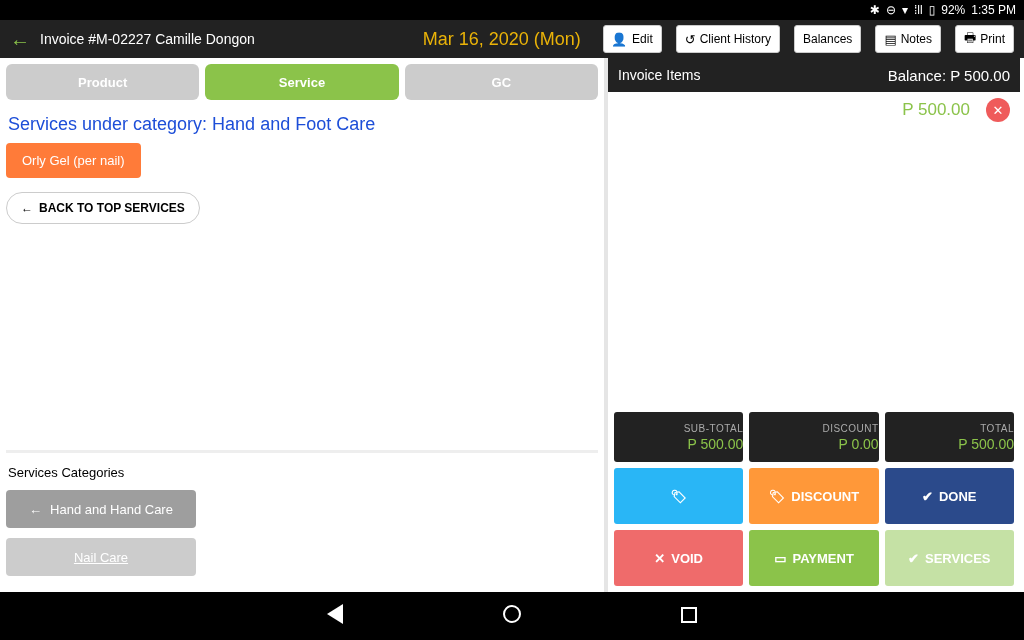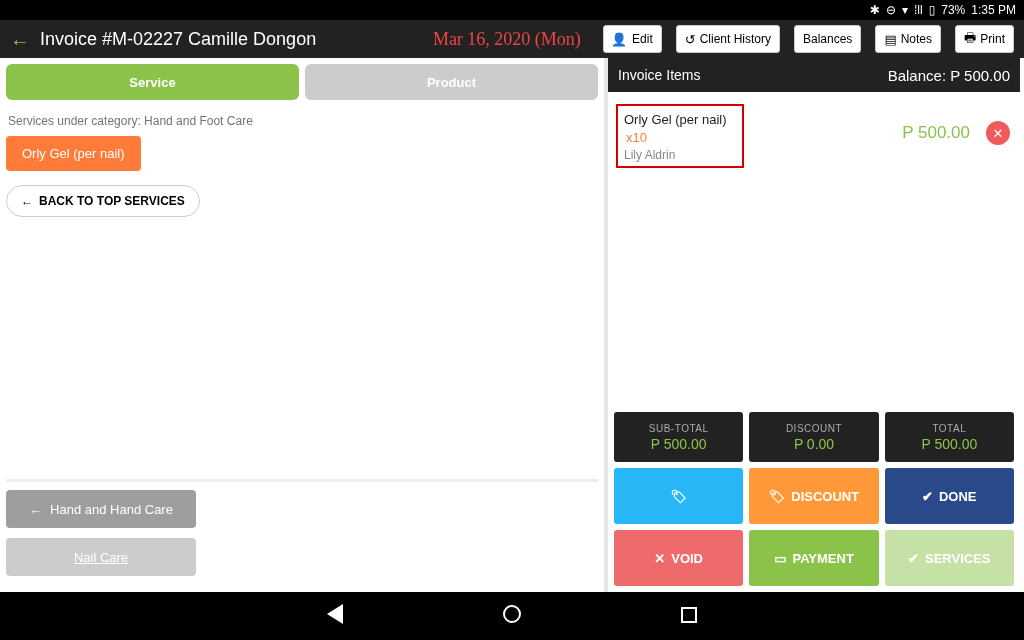--- a/index.html
+++ b/index.html
@@ -2,34 +2,34 @@
 <html><head>
 <meta charset="utf-8">
 <style>
   * { box-sizing: border-box; margin: 0; padding: 0; font-family: Arial, Helvetica, sans-serif; }
   body { width: 1024px; height: 640px; background: #000; overflow: hidden; }
   .status-bar { height: 20px; background: #000; color: #fff; display: flex; justify-content: flex-end; align-items: center; padding: 0 8px; font-size: 12px; gap: 6px; }
   .status-bar .ico { font-size: 12px; }
 
   .app-header { height: 38px; background: #222; display: flex; align-items: center; padding: 0 10px; gap: 10px; }
   .back-arrow { color: #8bc34a; font-size: 20px; font-weight: bold; cursor: pointer; }
-  .title { color: #fff; font-size: 18px; font-weight: 500; flex: 0 0 auto; text-align: center; }
+  .title { color: #fff; font-size: 14px; font-weight: 500; flex: 0 0 auto; text-align: center; }
   .spacer { flex: 1; }
-  .date { color: #ef4444; font-size: 18px; margin-right: 8px; font-family: Liberation Serif, serif; }
+  .date { color: #eab308; font-size: 18px; margin-right: 8px; }
   .hdr-btn { background: #fff; border: 1px solid #ccc; border-radius: 3px; height: 28px; padding: 0 8px; font-size: 12px; display: flex; align-items: center; gap: 4px; cursor: pointer; margin-left: 4px; }
   .hdr-btn .mi { font-size: 13px; }
 
   .main { display: flex; height: 534px; background: #fff; }
   .left-panel { width: 608px; padding: 6px; display: flex; flex-direction: column; border-right: 4px solid #e5e5e5; background:#fff; }
   .tabs { display: flex; gap: 6px; }
   .tab { flex: 1; height: 36px; border-radius: 6px; display: flex; align-items: center; justify-content: center; font-size: 13px; font-weight: bold; cursor: pointer; }
   .tab.active { background: #8bc34a; color: #fff; }
   .tab.inactive { background: #ccc; color: #fff; }
 
-  .cat-label { font-size: 12px; color: #737373; margin: 14px 0 8px 2px; }
+  .cat-label { font-size: 18px; color: #1d4ed8; margin: 14px 0 8px 2px; }
   .service-chip { background: #ff7b39; color: #fff; padding: 10px 16px; border-radius: 4px; font-size: 13px; display: inline-block; cursor: pointer; }
   .back-chip { margin-top: 14px; background: #fff; border: 1px solid #ccc; border-radius: 18px; padding: 8px 14px; font-size: 12px; font-weight: bold; display: inline-flex; align-items: center; gap: 6px; cursor: pointer; width: fit-content; }
 
   .left-bottom { margin-top: auto; border-top: 3px solid #eee; padding-top: 8px; }
   .sc-label { font-size: 13px; margin: 4px 0 10px 2px; }
   .cat-btn { width: 190px; height: 38px; border-radius: 4px; display: flex; align-items: center; justify-content: center; color: #fff; font-size: 13px; margin-bottom: 10px; cursor: pointer; gap:8px; }
   .cat-btn.dark { background: #9e9e9e; }
   .cat-btn.light { background: #ccc; text-decoration: underline; }
 
   .right-panel { width: 412px; display: flex; flex-direction: column; background: #fff; }
@@ -38,21 +38,21 @@
   .item-row { border: 2px solid #d40000; margin: 6px 8px 0 4px; padding: 4px 6px; width: 128px; }
   .item-line { display: flex; align-items: center; padding: 6px 10px 6px 4px; }
   .item-box { }
   .item-name { font-size: 13px; color: #222; }
   .item-qty { color: #ff7b39; font-size: 13px; margin-left: 2px;}
   .item-staff { font-size: 12px; color: #888; margin-top:2px; }
   .item-price { margin-left: auto; color: #8bc34a; font-size: 17px; font-weight: 500; margin-right: 16px;}
   .del-btn { width: 24px; height: 24px; border-radius: 50%; background: #ef5b5b; color: #fff; display:flex; align-items:center; justify-content:center; font-size:13px; cursor:pointer;}
 
   .totals-row { display: flex; gap: 6px; padding: 6px; margin-top: auto;}
-  .total-box { flex:1; background:#222; border-radius:3px; height:50px; display:flex; flex-direction:column; align-items:center; justify-content:center; }
+  .total-box { flex:1; background:#222; border-radius:3px; height:50px; display:flex; flex-direction:column; align-items:flex-end; justify-content:center; }
   .total-box .lbl { color:#aaa; font-size:10px; letter-spacing:0.5px;}
   .total-box .val { color:#8bc34a; font-size:14px; margin-top:2px;}
 
   .action-grid { display:grid; grid-template-columns: repeat(3,1fr); gap:6px; padding:0 6px 6px 6px;}
   .act { height:56px; border-radius:3px; display:flex; align-items:center; justify-content:center; color:#fff; font-size:13px; font-weight:bold; cursor:pointer; gap:6px;}
   .act.blue { background:#29b6f6;}
   .act.orange { background:#ff9839;}
   .act.navy { background:#2b4a8b;}
   .act.red { background:#ef6b6b;}
   .act.green { background:#8bc34a;}
@@ -66,21 +66,21 @@
 </style>
 </head>
 <body>
 
 <div class="status-bar">
   <span class="ico">✱</span>
   <span class="ico">⊖</span>
   <span class="ico">▾</span>
   <span class="ico">⁞ll</span>
   <span class="ico">▯</span>
-  <span>73%</span>
+  <span>92%</span>
   <span>1:35 PM</span>
 </div>
 
 <div class="app-header">
   <span class="back-arrow">←</span>
   <span class="title">Invoice #M-02227 Camille Dongon</span>
   <span class="spacer"></span>
   <span class="date">Mar 16, 2020 (Mon)</span>
   <div class="hdr-btn">
       <span class="mi">👤</span>
@@ -100,55 +100,50 @@
   <div class="hdr-btn">
       <span class="mi">🖶</span>
       <span>Print</span>
     </div>
 </div>
 
 <div class="main">
 
   <div class="left-panel">
     <div class="tabs">
+      <div class="tab inactive">Product</div>
       <div class="tab active">Service</div>
-      <div class="tab inactive">Product</div>
+      <div class="tab inactive">GC</div>
     </div>
 
     <div class="cat-label">Services under category: Hand and Foot Care</div>
     <div>
       <span class="service-chip">Orly Gel (per nail)</span>
     </div>
     <div class="back-chip">
       <span>←</span>
       <span>BACK TO TOP SERVICES</span>
     </div>
 
     <div class="left-bottom">
+      <div class="sc-label">Services Categories</div>
       <div class="cat-btn dark">
         <span>←</span>
         <span>Hand and Hand Care</span>
       </div>
       <div class="cat-btn light">Nail Care</div>
     </div>
   </div>
 
   <div class="right-panel">
     <div class="ri-header">
       <span>Invoice Items</span>
       <span class="bal">Balance: P 500.00</span>
     </div>
     <div class="item-line">
-      <div class="item-row item-box">
-        <div>
-          <span class="item-name">Orly Gel (per nail)</span>
-          <span class="item-qty">x10</span>
-        </div>
-        <div class="item-staff">Lily Aldrin</div>
-      </div>
       <span class="item-price">P 500.00</span>
       <span class="del-btn">✕</span>
     </div>
 
     <div class="totals-row">
       <div class="total-box">
         <span class="lbl">SUB-TOTAL</span>
         <span class="val">P 500.00</span>
       </div>
       <div class="total-box">

